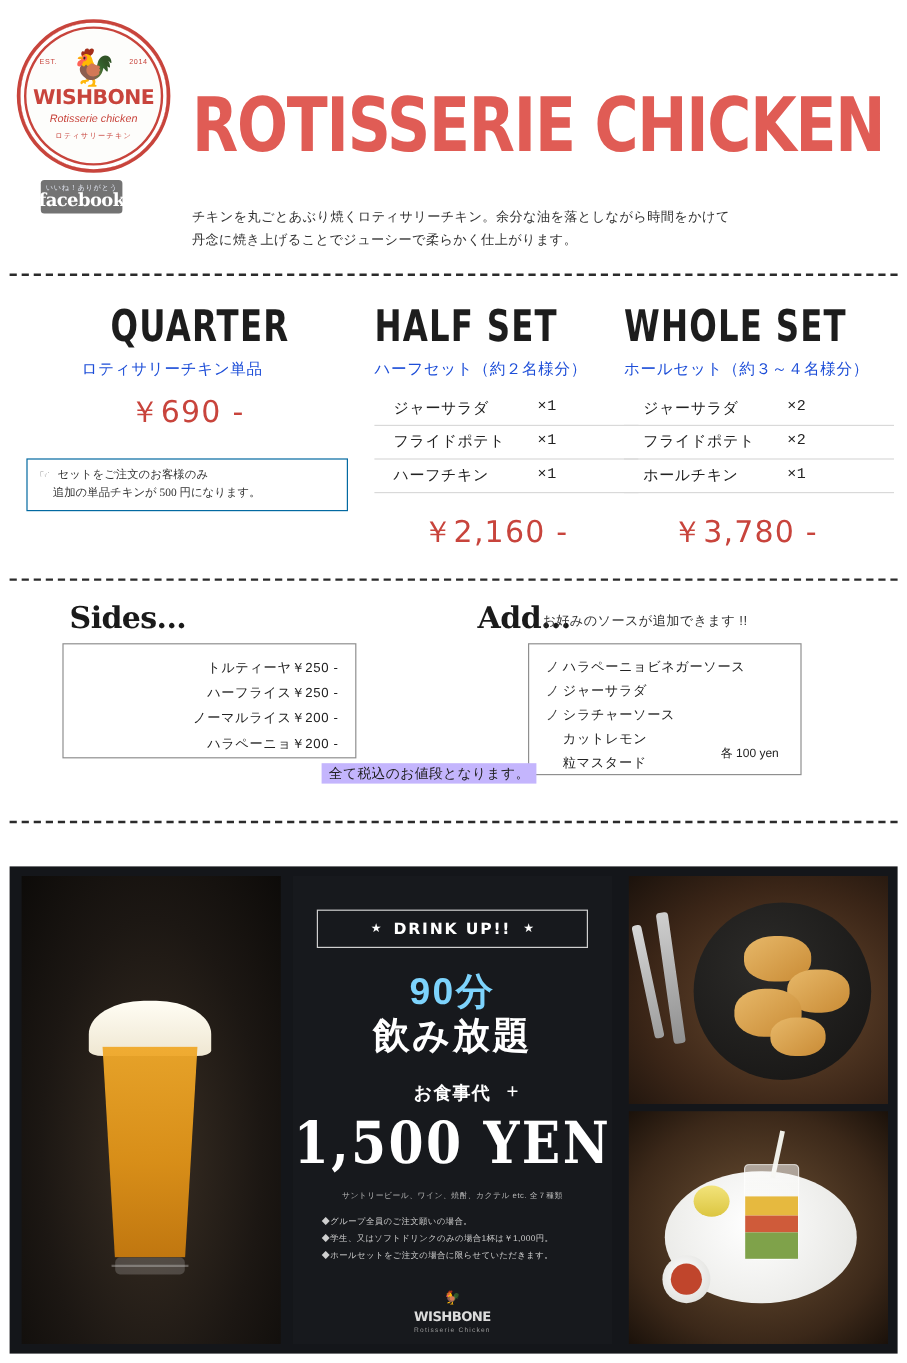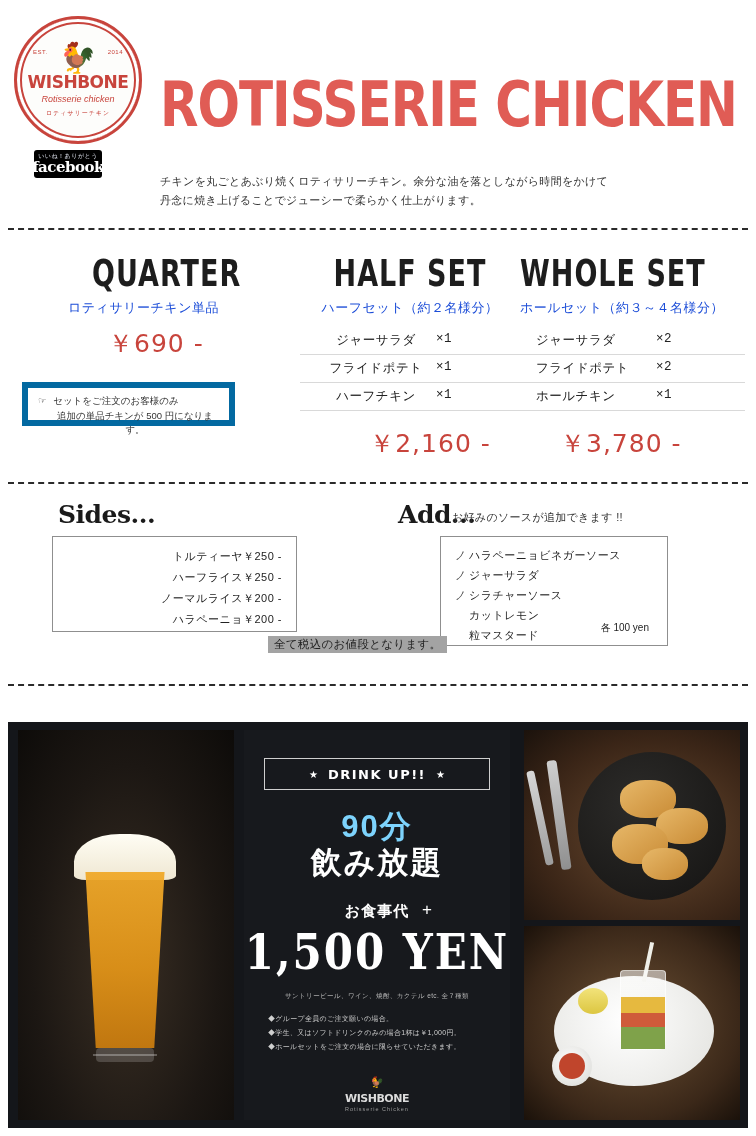--- a/index.html
+++ b/index.html
@@ -36,21 +36,21 @@
     font-family: "DejaVu Sans", sans-serif;
     font-weight: bold; font-size: 17px; color: #c8443c;
     letter-spacing: -.5px; line-height: 1;
   }
   .logo-sub { font-size: 9px; color: #c8443c; margin-top: 3px; font-style: italic; }
   .logo-jp { font-size: 6px; color: #c8443c; margin-top: 5px; letter-spacing: 1px; }
 
   .fb-badge {
     position: absolute; left: 34px; top: 150px;
     width: 68px; height: 28px;
-    background: #000000; border-radius: 3px;
+    background: #737373; border-radius: 3px;
     display: flex; align-items: flex-end; justify-content: center;
     padding-bottom: 2px;
   }
   .fb-badge span {
     color: #fff; font-family: "DejaVu Serif", serif;
     font-weight: bold; font-size: 15px; letter-spacing: -.5px;
   }
   .fb-top-text {
     position: absolute; top: 2px; width: 100%; text-align: center;
     color: #dfe3ee; font-size: 6px; letter-spacing: .5px;
@@ -78,21 +78,21 @@
   .dash-divider {
     border-top: 2px dashed #2b2b2b;
     margin: 0 8px;
   }
 
   
   .sets { position: relative; height: 252px; padding-top: 22px; }
 
   .set-col { position: absolute; top: 22px; }
   .set-col.quarter { left: 30px; width: 260px; }
-  .set-col.half { left: 300px; width: 220px; text-align: center; }
+  .set-col.half { left: 312px; width: 220px; }
   .set-col.whole { left: 520px; width: 225px; }
 
   .set-title {
     font-family: "DejaVu Sans", sans-serif;
     font-weight: bold;
     font-size: 27px;
     color: #1d1d1d;
     letter-spacing: 1px;
     transform: scaleY(1.35);
     transform-origin: left top;
@@ -123,24 +123,24 @@
   .item-qty { }
 
   .set-price {
     margin-top: 16px; margin-left: 40px;
     font-size: 25px; color: #c8443c; letter-spacing: 1px;
     font-family: "DejaVu Sans", sans-serif;
   }
 
   .note-box {
     position: absolute; left: 22px; top: 152px;
-    width: 213px; height: 44px;
-    border: 6px solid #0369a1;
+    width: 268px; height: 44px;
+    border: 1px solid #0369a1;
     padding: 6px 8px 0 10px;
-    font-size: 9.5px; line-height: 1.55; color: #333;
+    font-size: 9.5px; line-height: 1.55; color: #333; font-family: Liberation Serif, serif;
   }
   .note-icon { margin-right: 4px; }
 
   
   .sides-section { position: relative; height: 200px; padding-top: 14px; }
 
   .sec-head {
     font-family: "DejaVu Serif", serif;
     font-weight: bold; font-size: 25px; color: #1a1a1a;
     letter-spacing: -.5px;
@@ -175,21 +175,21 @@
   }
   .add-slash { width: 14px; color: #444; }
   .add-each {
     position: absolute; right: 18px; bottom: 10px;
     font-size: 10px; color: #222;
   }
 
   .tax-note {
     position: absolute; left: 268px; top: 152px;
     font-size: 11.5px; color: #222;
-    background: #a3a3a3;
+    background: #c4b5fd;
     padding: 1px 6px;
     letter-spacing: .3px;
   }
 
   
   .photo-panel {
     position: absolute; left: 8px; top: 722px;
     width: 740px; height: 406px;
     background: #14161a;
     overflow: hidden;
@@ -381,21 +381,21 @@
 
   <div class="set-col quarter">
     <div class="set-title center-q">QUARTER</div>
     <div class="set-sub q">ロティサリーチキン単品</div>
     <div class="price-big q">￥690 -</div>
   </div>
 
   <div class="note-box">
     <span class="note-icon">☞</span>
     <span>セットをご注文のお客様のみ</span>
-    <div style="margin-left:11px;text-align:center;">追加の単品チキンが 500 円になります。</div>
+    <div style="margin-left:11px;">追加の単品チキンが 500 円になります。</div>
   </div>
 
   <div class="set-col half">
     <div class="set-title">HALF SET</div>
     <div class="set-sub">ハーフセット（約２名様分）</div>
     <div class="items">
       <div class="item-line">
         <span class="item-name">ジャーサラダ</span>
         <span class="item-qty">×1</span>
       </div>

